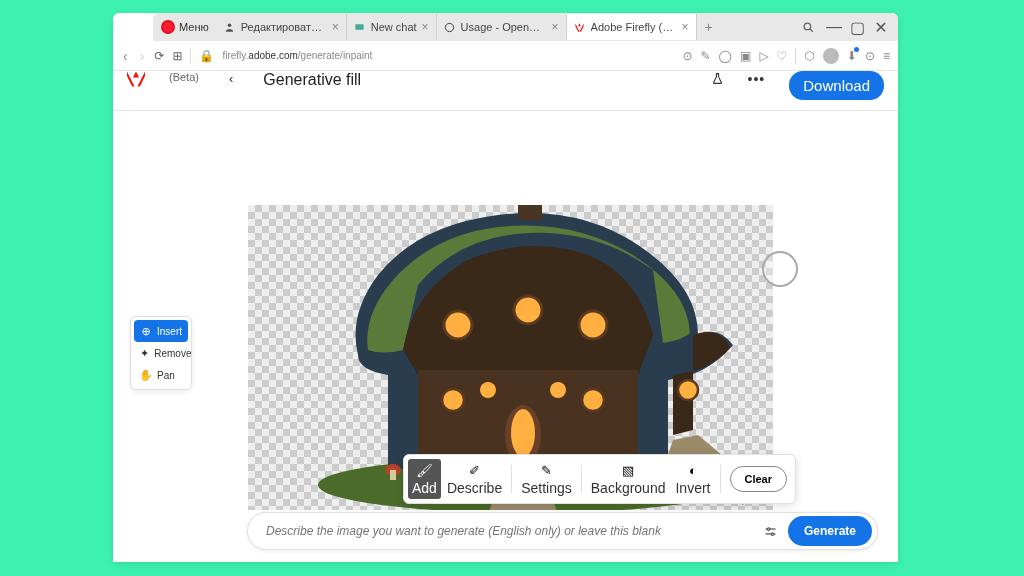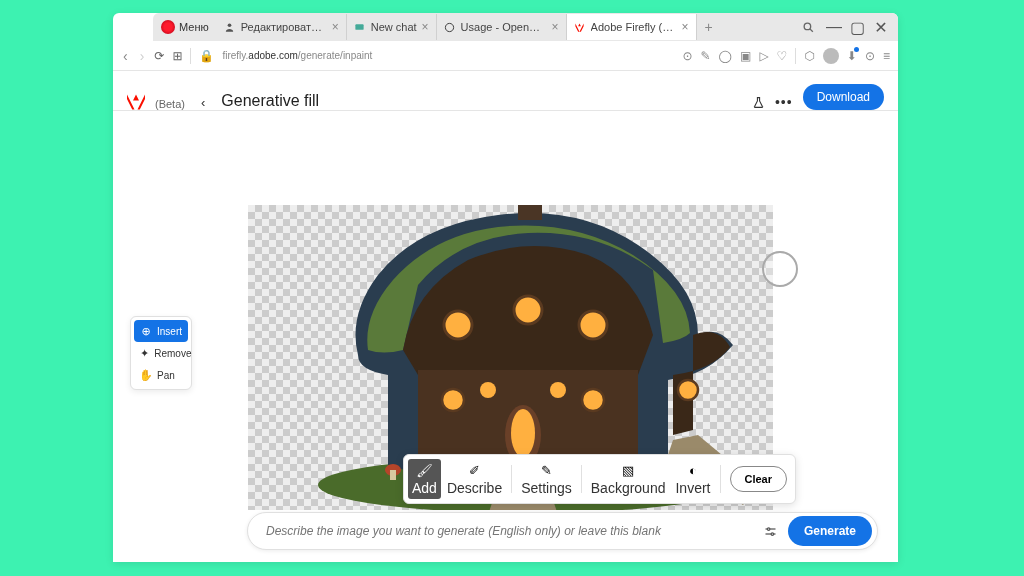--- a/index.html
+++ b/index.html
@@ -21,29 +21,29 @@
 .nav-arr { font-size: 14px; color: #888; padding: 0 2px; }
 .nav-arr.dis { opacity: 0.4; }
 .addr-ico { font-size: 12px; color: #666; }
 .url { font-size: 10px; color: #888; flex: 1; }
 .url b { color: #333; font-weight: 400; }
 .addr-r { display: flex; align-items: center; gap: 8px; color: #888; font-size: 12px; }
 .addr-r span { cursor: pointer; display:inline-flex; align-items:center; }
 .avatar { width: 16px; height: 16px; border-radius: 50%; background: #bbb; }
 .dlico { position: relative; }
 .dlico::after { content: ''; position: absolute; top: -2px; right: -2px; width: 5px; height: 5px; background: #1473e6; border-radius: 50%; }
-.app-hdr { height: 40px; display: flex; align-items: flex-end; padding: 0 14px; border-bottom: 1px solid #e5e5e5; gap: 10px; }
+.app-hdr { height: 40px; display: flex; align-items: flex-start; padding: 0 14px; border-bottom: 1px solid #e5e5e5; gap: 24px; }
 .adobe-a { width: 18px; height: 16px; }
 .beta { font-size: 11px; color: #666; }
 .back-chev { font-size: 13px; color: #333; padding: 0 6px; cursor: pointer; }
 .gf-title { font-size: 16px; font-weight: 500; color: #222; }
 .hdr-sp { flex: 1; }
 .hdr-ico { font-size: 14px; color: #333; cursor: pointer; }
 .dots { font-size: 14px; color: #333; cursor: pointer; letter-spacing: 1px; }
-.dl-btn { background: #1473e6; color: #fff; border: none; border-radius: 14px; padding: 6px 14px; font-size: 12px; font-weight: 500; cursor: pointer; }
+.dl-btn { background: #1473e6; color: #fff; border: none; border-radius: 14px; padding: 6px 14px; font-size: 15px; font-weight: 500; cursor: pointer; }
 .canvas-area { flex: 1; position: relative; background: #fff; }
 .checker { position: absolute; left: 135px; top: 94px; width: 525px; height: 305px; background-image: linear-gradient(45deg,#ccc 25%,transparent 25%),linear-gradient(-45deg,#ccc 25%,transparent 25%),linear-gradient(45deg,transparent 75%,#ccc 75%),linear-gradient(-45deg,transparent 75%,#ccc 75%); background-size: 14px 14px; background-position: 0 0,0 7px,7px -7px,-7px 0; background-color: #eee; overflow: hidden; }
 .house { position: absolute; left: 50px; top: -30px; width: 460px; height: 340px; }
 .brush-cur { position: absolute; right: 100px; top: 140px; width: 36px; height: 36px; border: 2px solid #aaa; border-radius: 50%; background: rgba(255,255,255,0.3); }
 .tool-panel { position: absolute; left: 17px; top: 205px; width: 62px; background: #fff; border: 1px solid #e0e0e0; border-radius: 6px; box-shadow: 0 2px 6px rgba(0,0,0,0.08); padding: 3px; }
 .tool { display: flex; align-items: center; gap: 5px; padding: 5px 6px; font-size: 10px; color: #333; border-radius: 4px; cursor: pointer; }
 .tool.sel { background: #1473e6; color: #fff; }
 .tool-ic { width: 12px; height: 12px; display: inline-flex; align-items: center; justify-content: center; font-size: 11px; }
 .bottom-tb { position: absolute; left: 290px; bottom: 58px; background: #fff; border: 1px solid #e0e0e0; border-radius: 6px; box-shadow: 0 2px 8px rgba(0,0,0,0.12); display: flex; align-items: center; padding: 4px; gap: 2px; }
 .bt-item { display: flex; flex-direction: column; align-items: center; gap: 2px; padding: 3px 4px; cursor: pointer; border-radius: 3px; min-width: 30px; }

